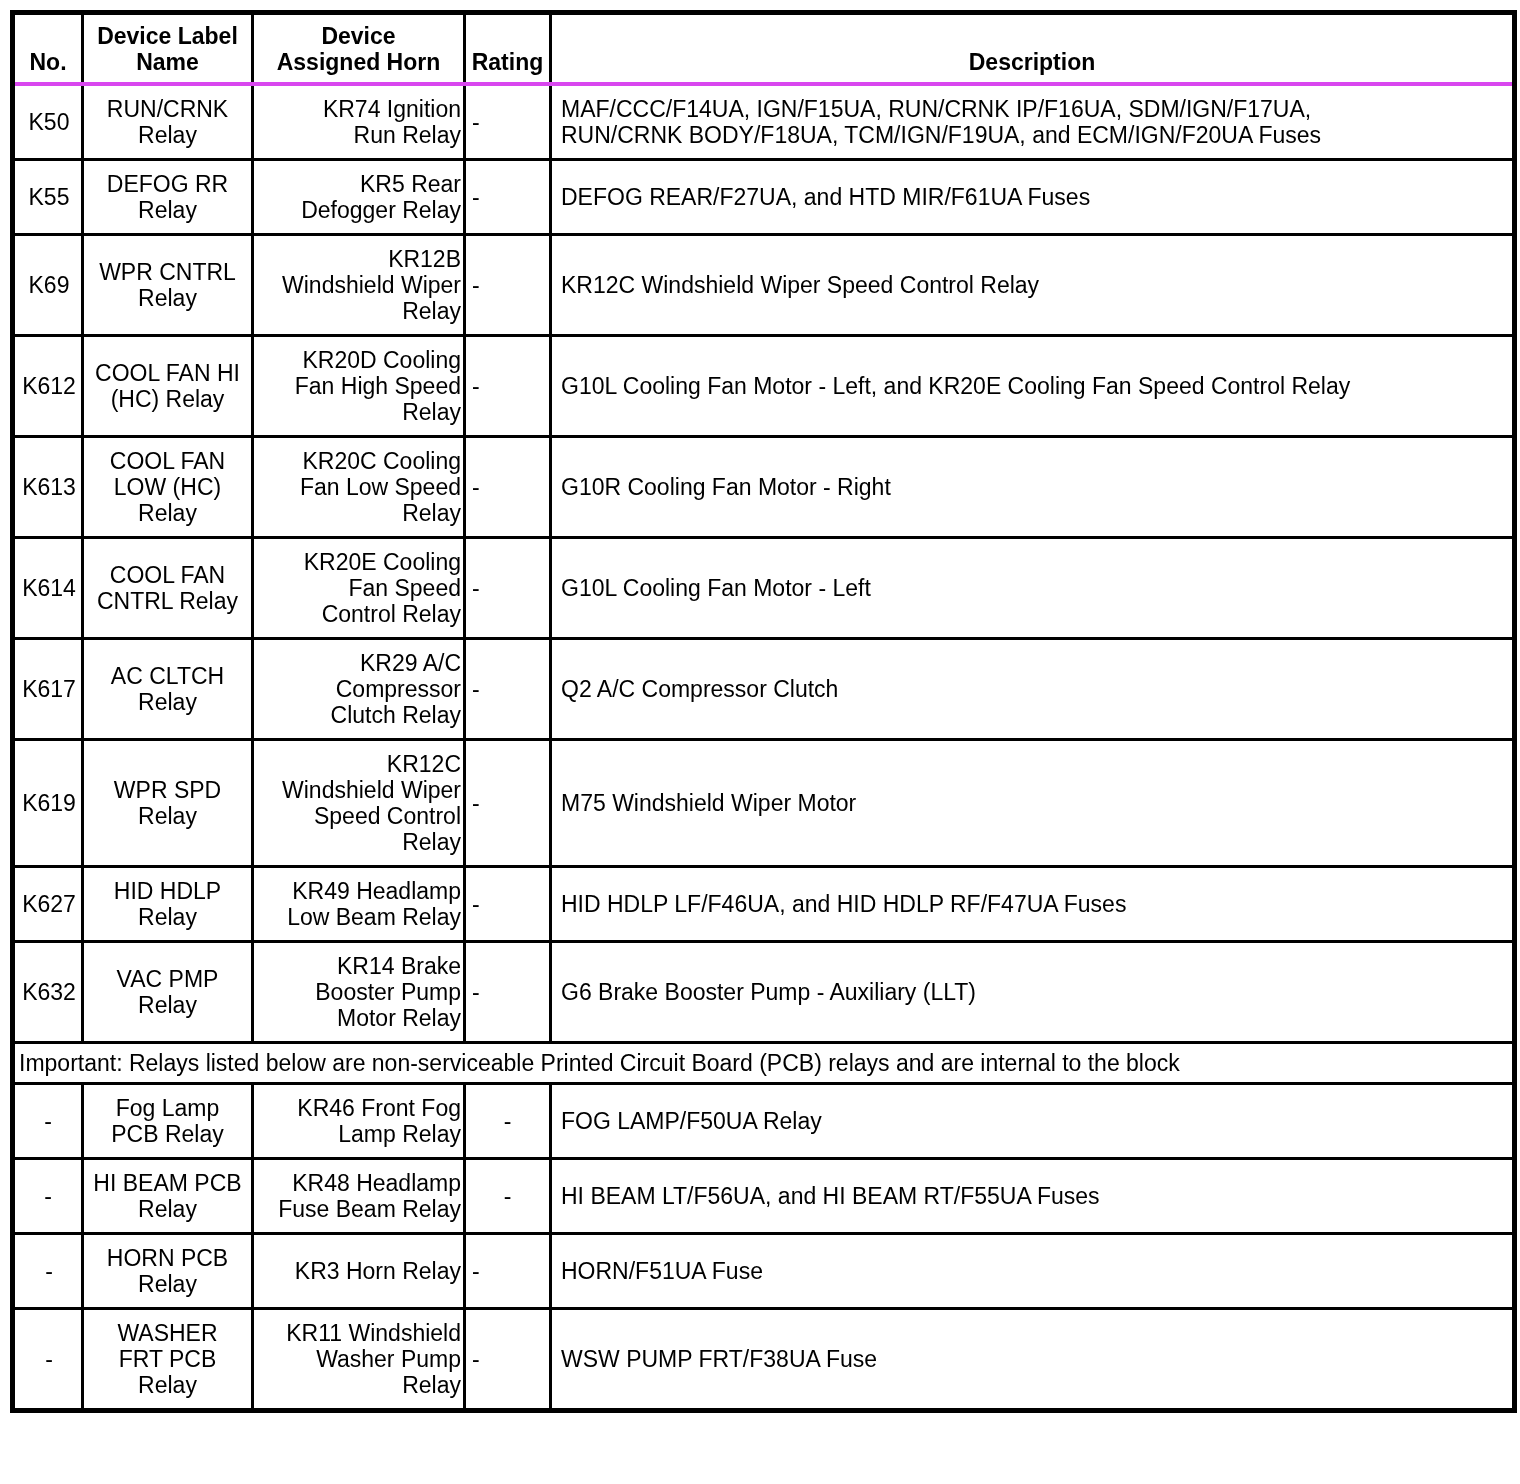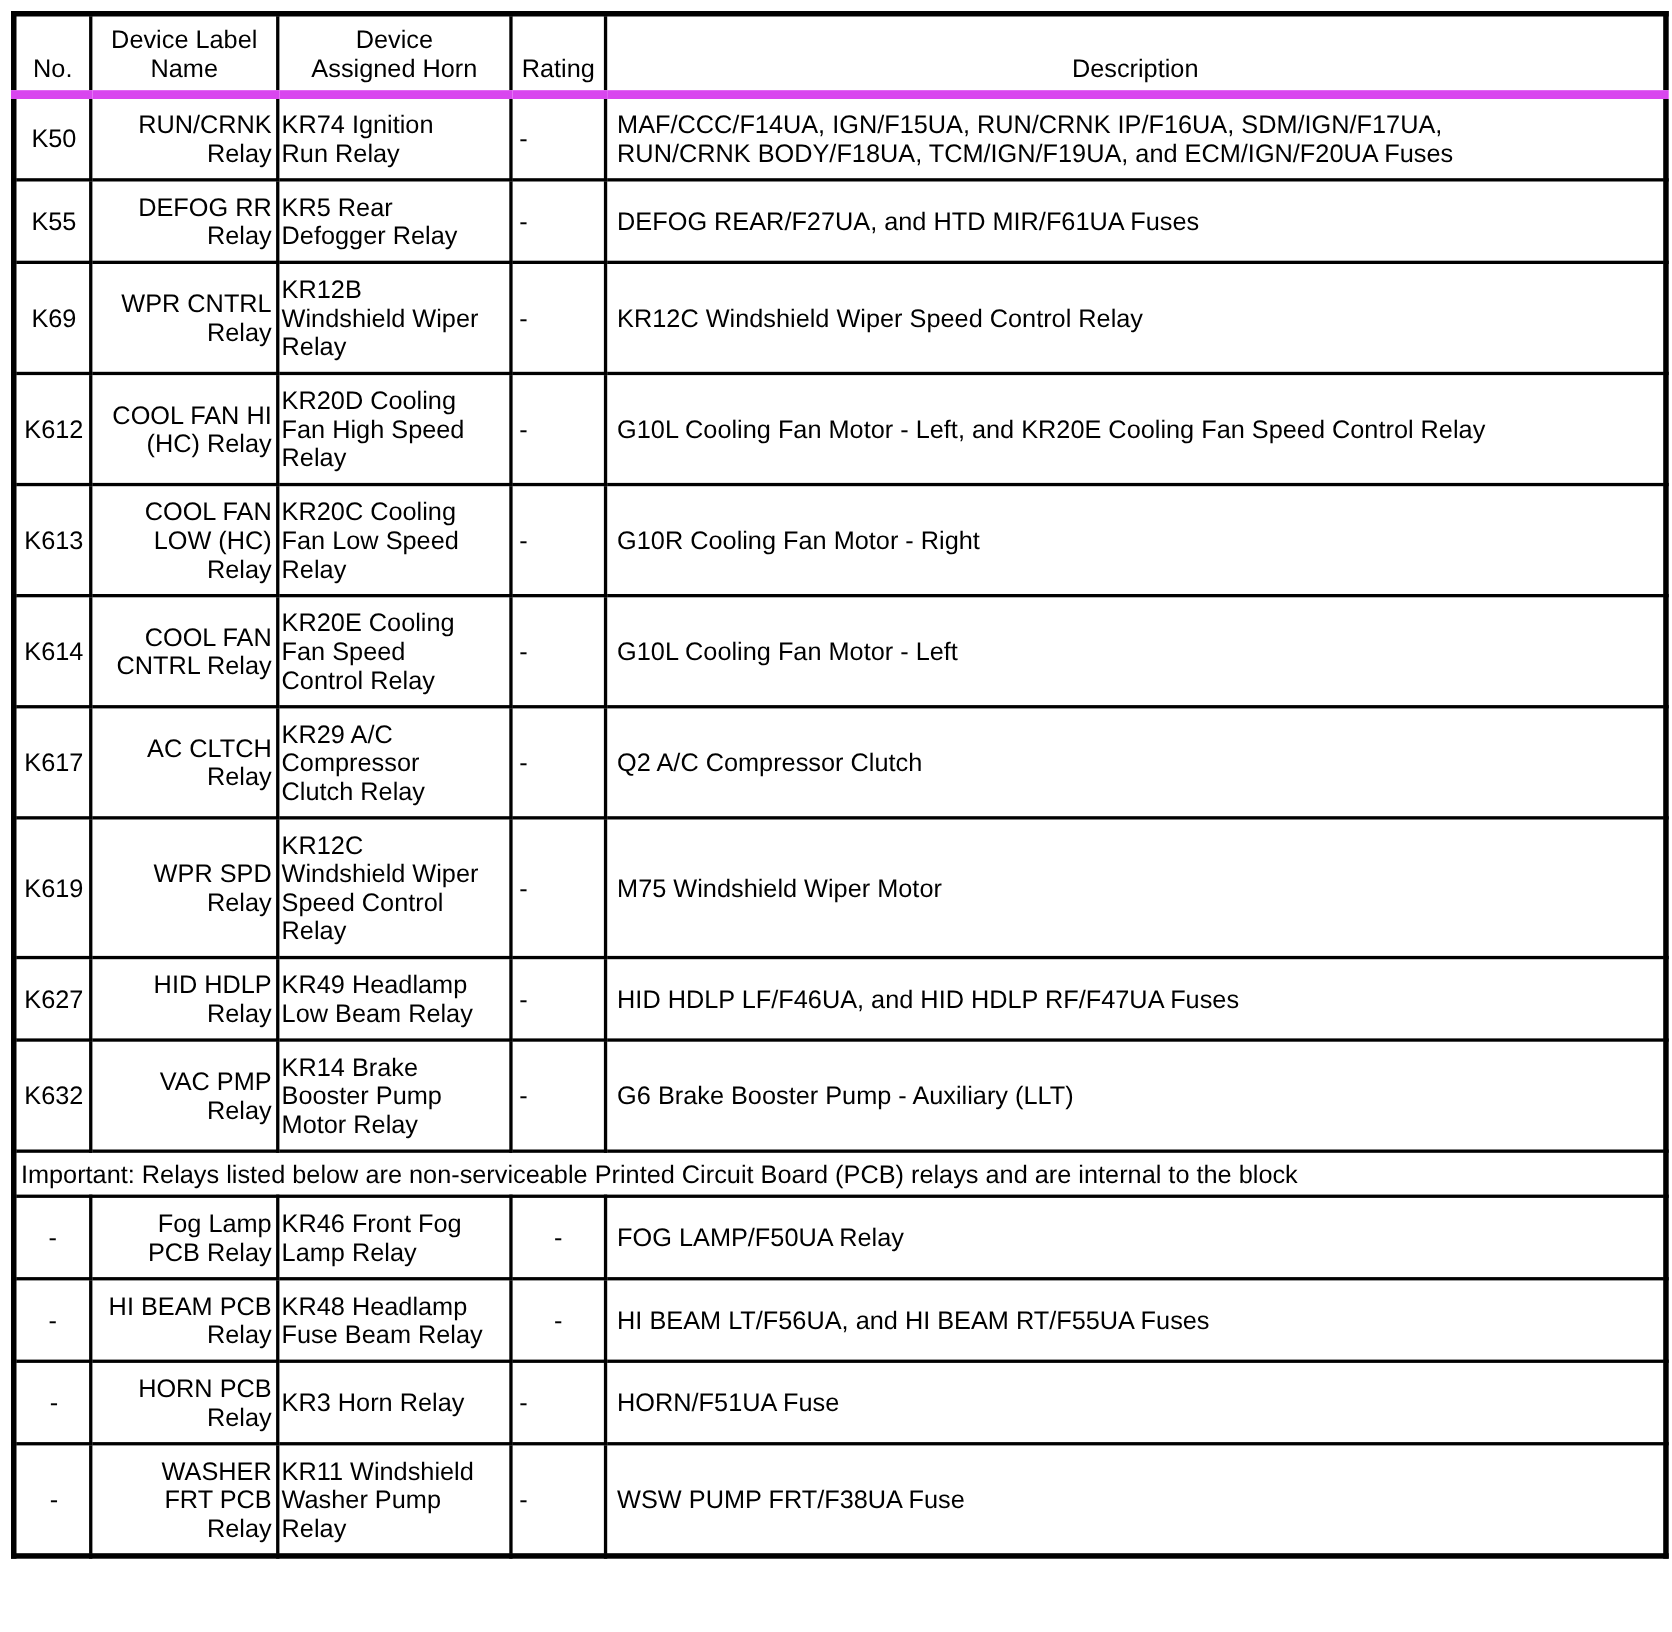--- a/index.html
+++ b/index.html
@@ -25,40 +25,40 @@
     line-height: 26px;
   }
   table.relay-table th,
   table.relay-table td {
     border: 3px solid #000000;
     white-space: pre-line;
     overflow: hidden;
   }
   
   table.relay-table thead th {
-    font-weight: normal;
+    font-weight: bold;
     vertical-align: bottom;
     padding: 4px 2px 7px 2px;
     height: 56px;
-    border-bottom: 8px solid #d946ef;
+    border-bottom: 4px solid #d946ef;
   }
   
   table.relay-table tbody td {
     vertical-align: middle;
   }
   .cell-no {
     text-align: center;
     padding: 10px 2px 10px 4px;
   }
   .cell-label {
+    text-align: center;
+    padding: 10px 4px;
+  }
+  .cell-assigned {
     text-align: right;
-    padding: 10px 4px;
-  }
-  .cell-assigned {
-    text-align: left;
     padding: 10px 2px;
   }
   .cell-rating {
     text-align: left;
     padding: 10px 2px 10px 6px;
   }
   .cell-no.center,
   .cell-rating.center {
     text-align: center;
     padding-left: 2px;

